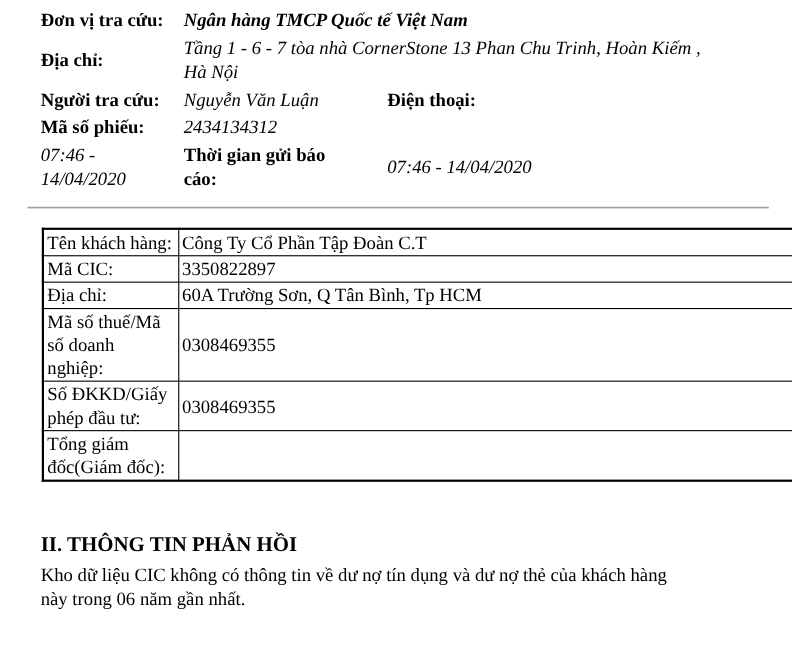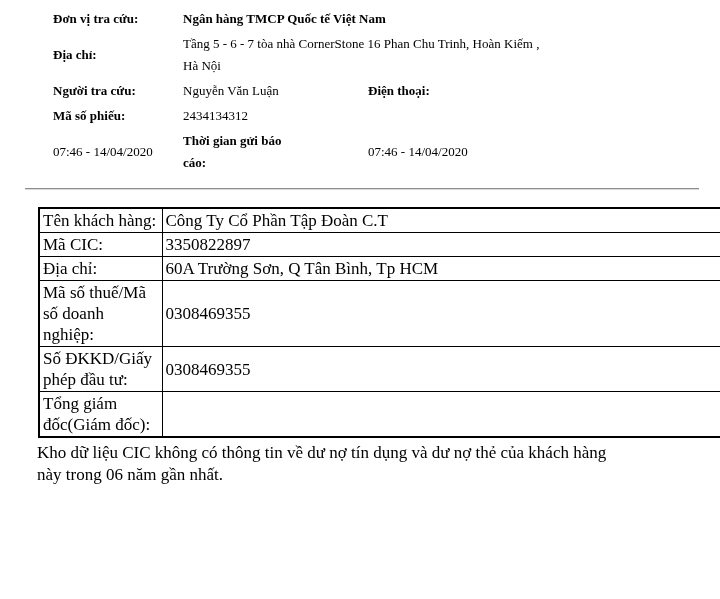--- a/index.html
+++ b/index.html
@@ -13,26 +13,25 @@
   }
   .doc { position: relative; width: 720px; height: 599px; }
 
   
   .hdr { margin: 8px 38px 0 37px; }
   .hrow {
     display: grid;
     grid-template-columns: 130px 185px 161px 1fr;
     align-items: center;
     margin-bottom: 3px;
-    font-size: 13px;
+    font-size: 17px;
     line-height: 22px;
-    margin-left: 16px;
   }
   .lbl { font-weight: bold; white-space: pre-line; }
-  .val { white-space: pre-line; }
+  .val { white-space: pre-line; font-style: italic; }
   .val.span { grid-column: 2 / 5; }
   .val.bold { font-weight: bold; }
 
   
   hr.rule {
     border: none;
     border-top: 1px solid #8f8f8f;
     border-bottom: 1px solid #d9d9d9;
     height: 0;
     margin: 14px 21px 0 25px;
@@ -79,21 +78,21 @@
 
   <div class="hdr">
 
     <div class="hrow">
       <div class="lbl">Đơn vị tra cứu:</div>
       <div class="val bold span">Ngân hàng TMCP Quốc tế Việt Nam</div>
     </div>
 
     <div class="hrow">
       <div class="lbl">Địa chỉ:</div>
-      <div class="val span">Tầng 5 - 6 - 7 tòa nhà CornerStone 16 Phan Chu Trinh, Hoàn Kiếm ,
+      <div class="val span">Tầng 1 - 6 - 7 tòa nhà CornerStone 13 Phan Chu Trinh, Hoàn Kiếm ,
 Hà Nội</div>
     </div>
 
     <div class="hrow">
       <div class="lbl">Người tra cứu:</div>
       <div class="val">Nguyễn Văn Luận</div>
       <div class="lbl">Điện thoại:</div>
       <div class="val"></div>
     </div>
 
@@ -140,16 +139,17 @@
         <td class="v">0308469355</td>
       </tr>
       <tr>
         <td class="l">Tổng giám
 đốc(Giám đốc):</td>
         <td class="v"></td>
       </tr>
     </tbody>
   </table>
 
+  <h2 class="sec two">II. THÔNG TIN PHẢN HỒI</h2>
   <div class="para">Kho dữ liệu CIC không có thông tin về dư nợ tín dụng và dư nợ thẻ của khách hàng
 này trong 06 năm gần nhất.</div>
 
 </div>
 
 </body></html>

